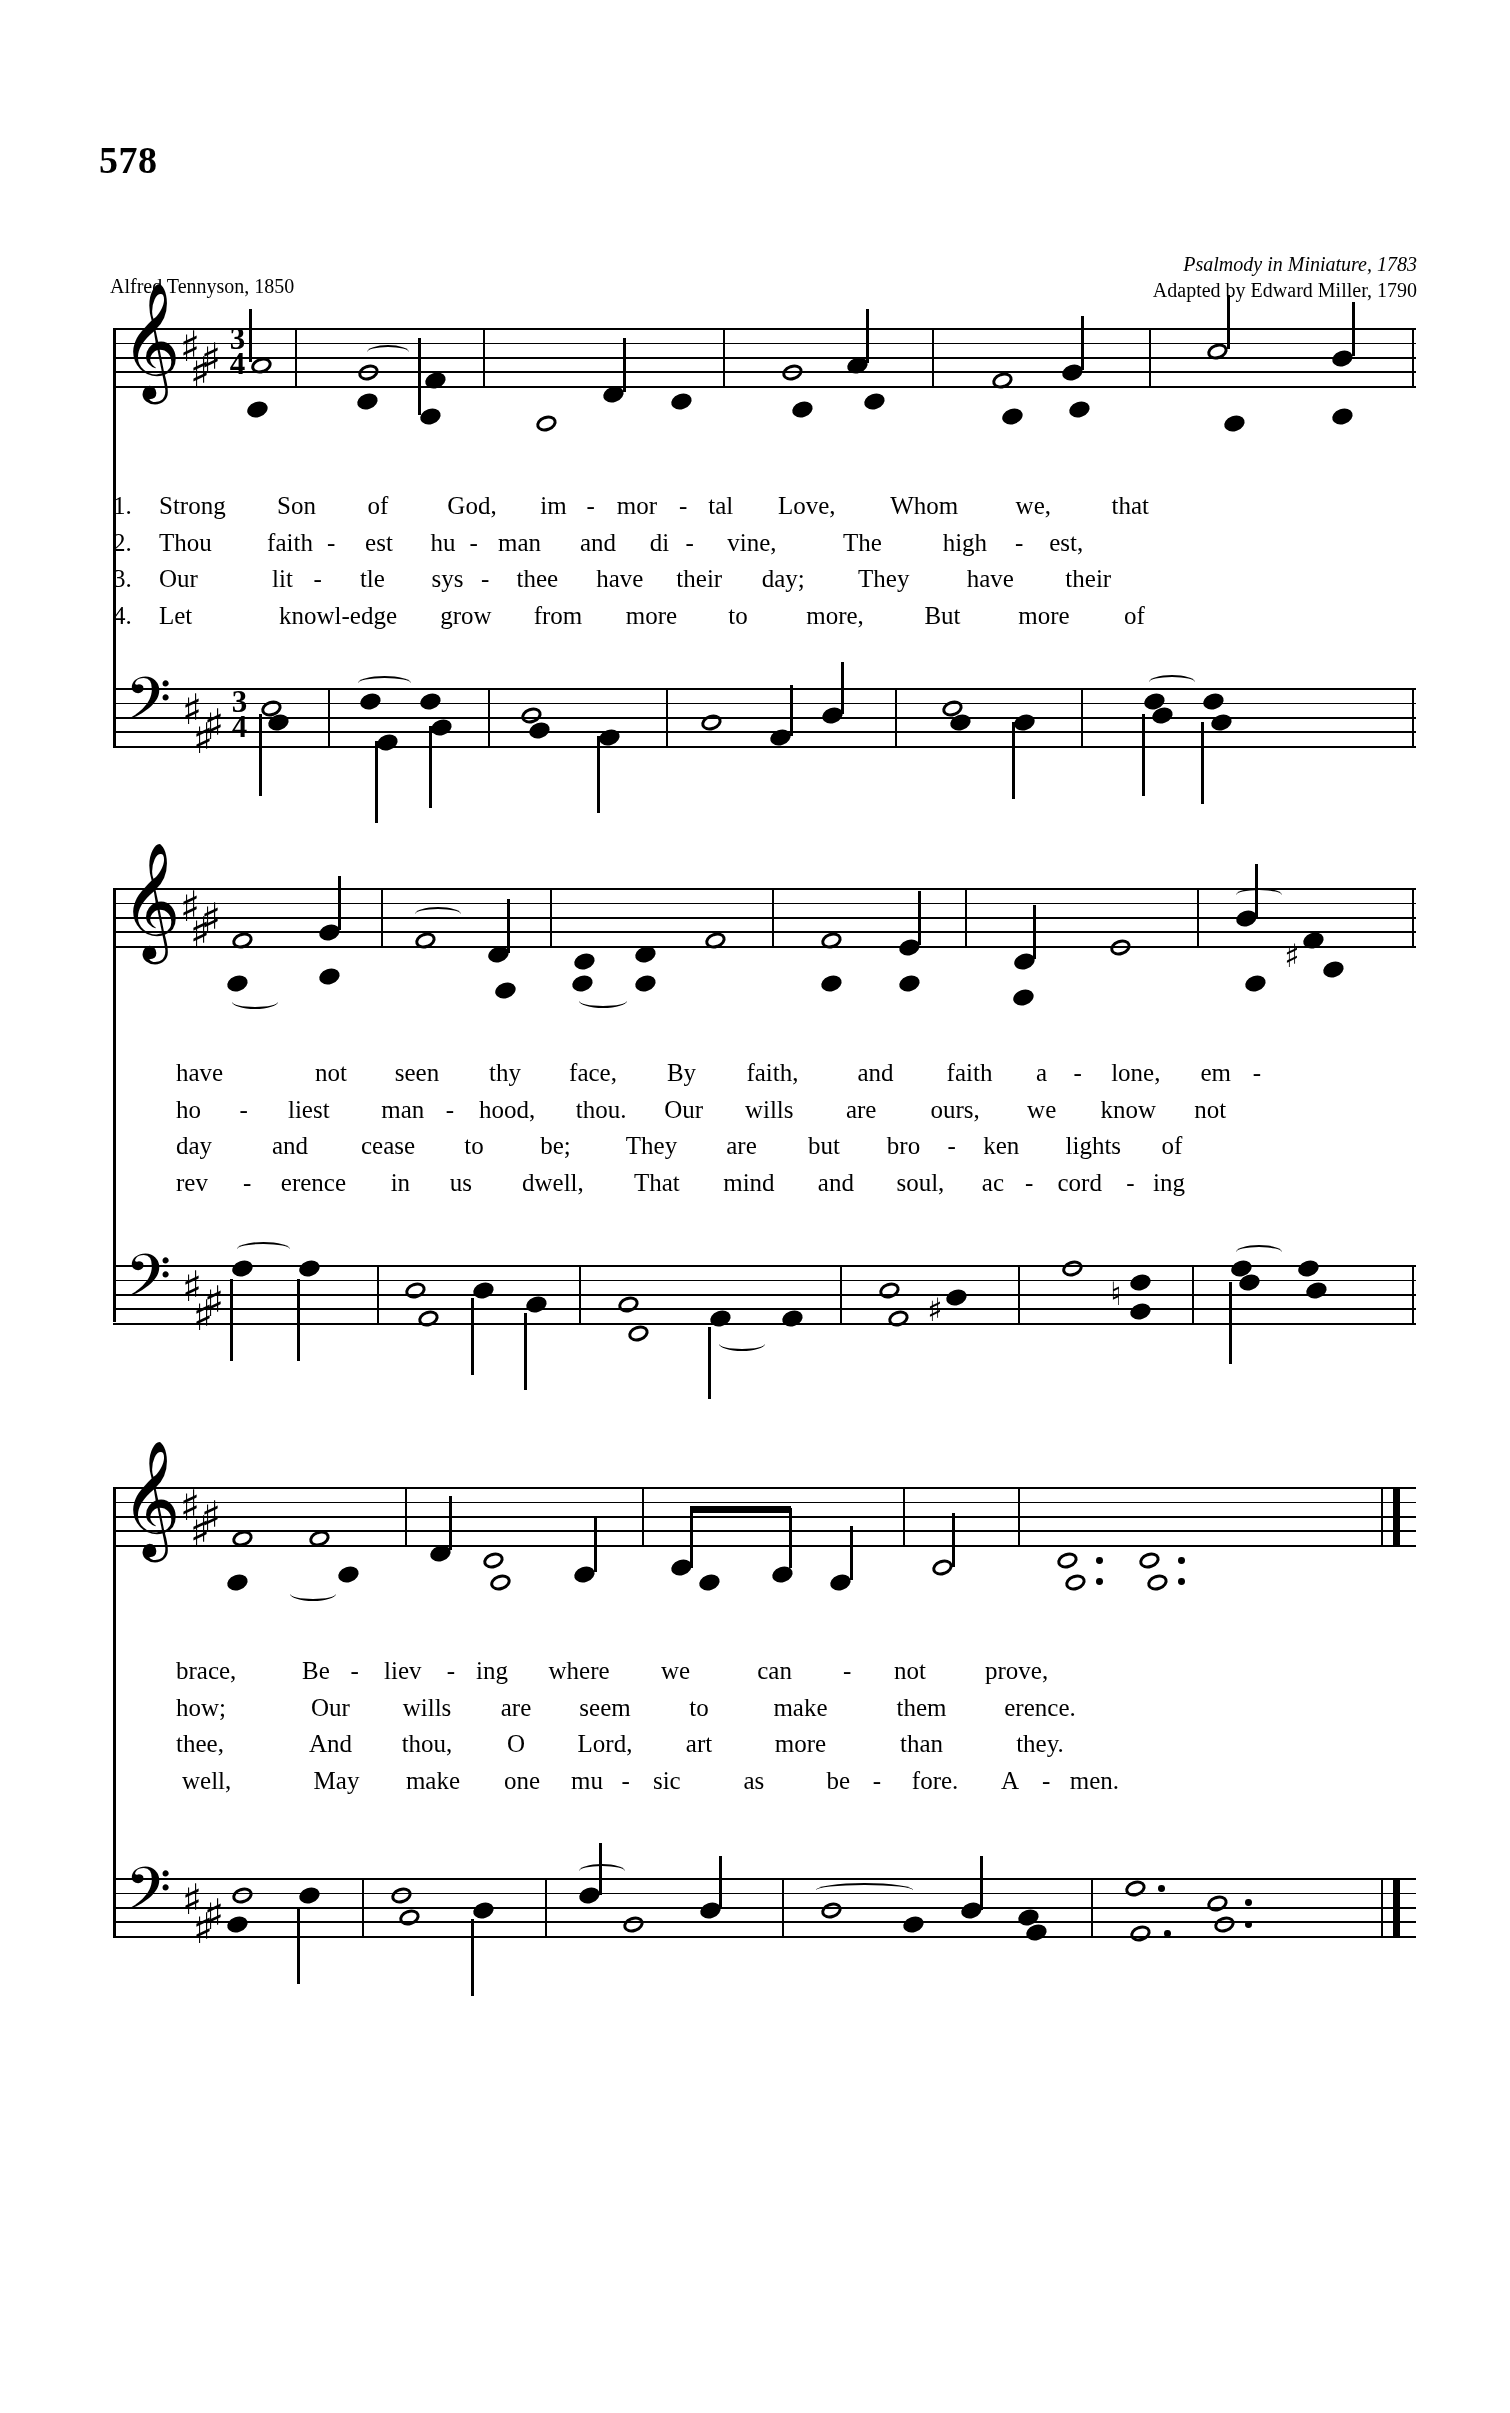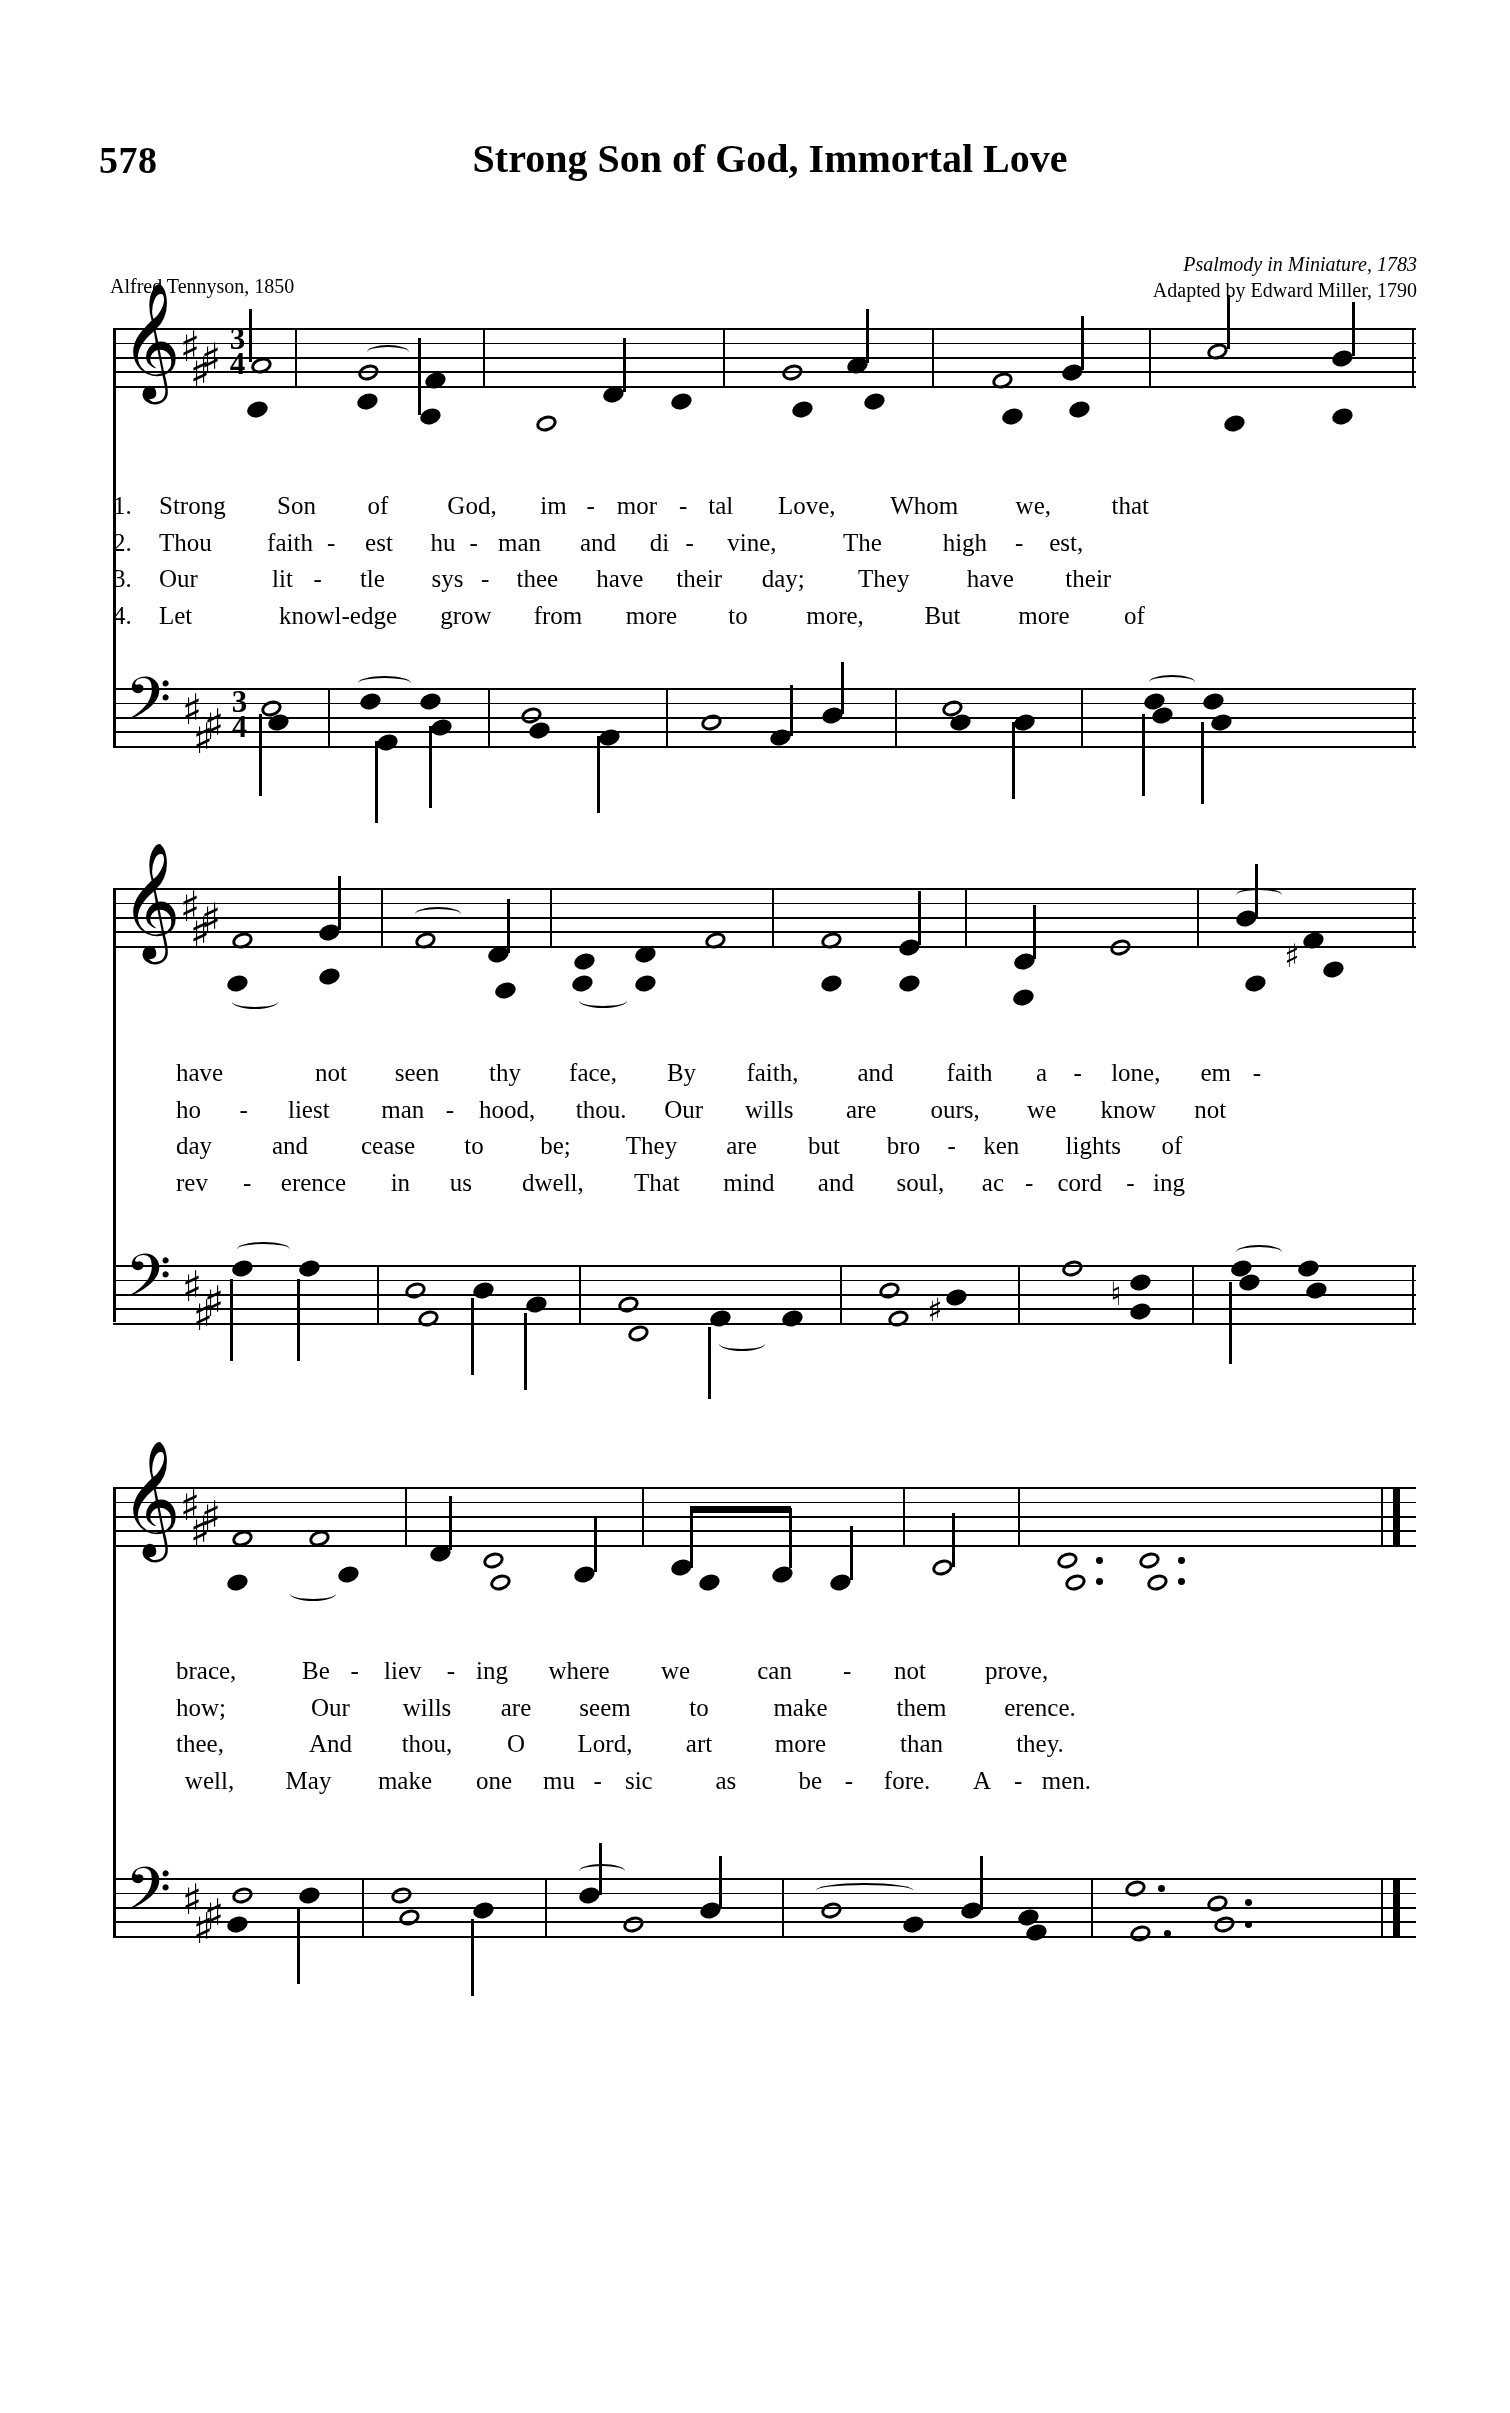--- a/index.html
+++ b/index.html
@@ -202,21 +202,20 @@
     flex: none;
     text-align: center;
   }
 </style>
 </head>
 <body>
 
 <div id="page">
 
   <div class="hymn-number">578</div>
-  <div class="hymn-title">Strong Son of God, Immortal Love</div>
   <div class="credit-left">Alfred Tennyson, 1850</div>
   <div class="credit-right">
     <div class="src-italic">Psalmody in Miniature, 1783</div>
     <div>Adapted by Edward Miller, 1790</div>
   </div>
 
   <div class="system">
 
     <div class="staff" style="top:328px;">
       <div class="line l0"></div>
@@ -720,21 +719,21 @@
         <span class="syl" style="width:106px">thou,</span>
         <span class="syl" style="width:72px">O</span>
         <span class="syl" style="width:106px">Lord,</span>
         <span class="syl" style="width:82px">art</span>
         <span class="syl" style="width:121px">more</span>
         <span class="syl" style="width:121px">than</span>
         <span class="syl" style="width:116px">they.</span>
       </div>
       <div class="lyric-line">
         <span class="vn" style="width:0"></span>
-        <span class="syl" style="width:111px;text-align:center;padding-left:41px">well,</span>
+        <span class="syl" style="width:111px;text-align:left;padding-left:69px">well,</span>
         <span class="syl" style="width:87px">May</span>
         <span class="syl" style="width:106px">make</span>
         <span class="syl" style="width:72px">one</span>
         <span class="syl" style="width:58px">mu</span>
         <span class="syl" style="width:19.3px">-</span>
         <span class="syl" style="width:63px">sic</span>
         <span class="syl" style="width:111px">as</span>
         <span class="syl" style="width:58px">be</span>
         <span class="syl" style="width:19.3px">-</span>
         <span class="syl" style="width:97px">fore.</span>

